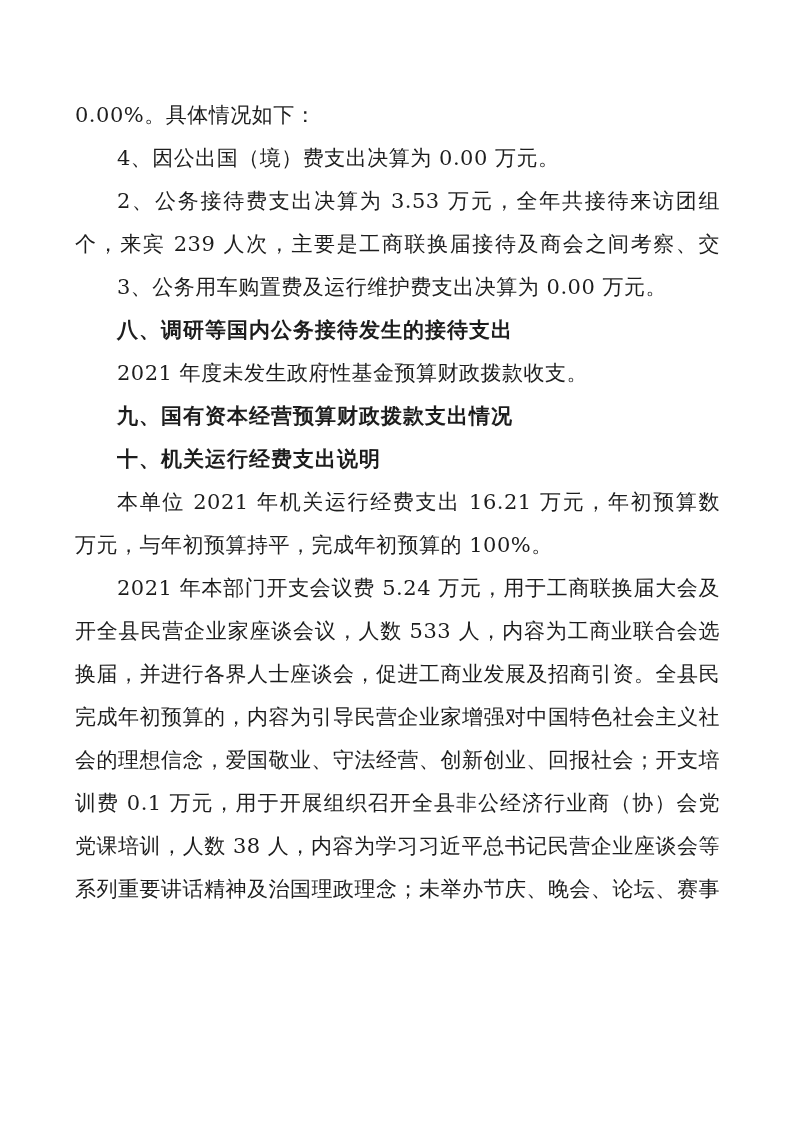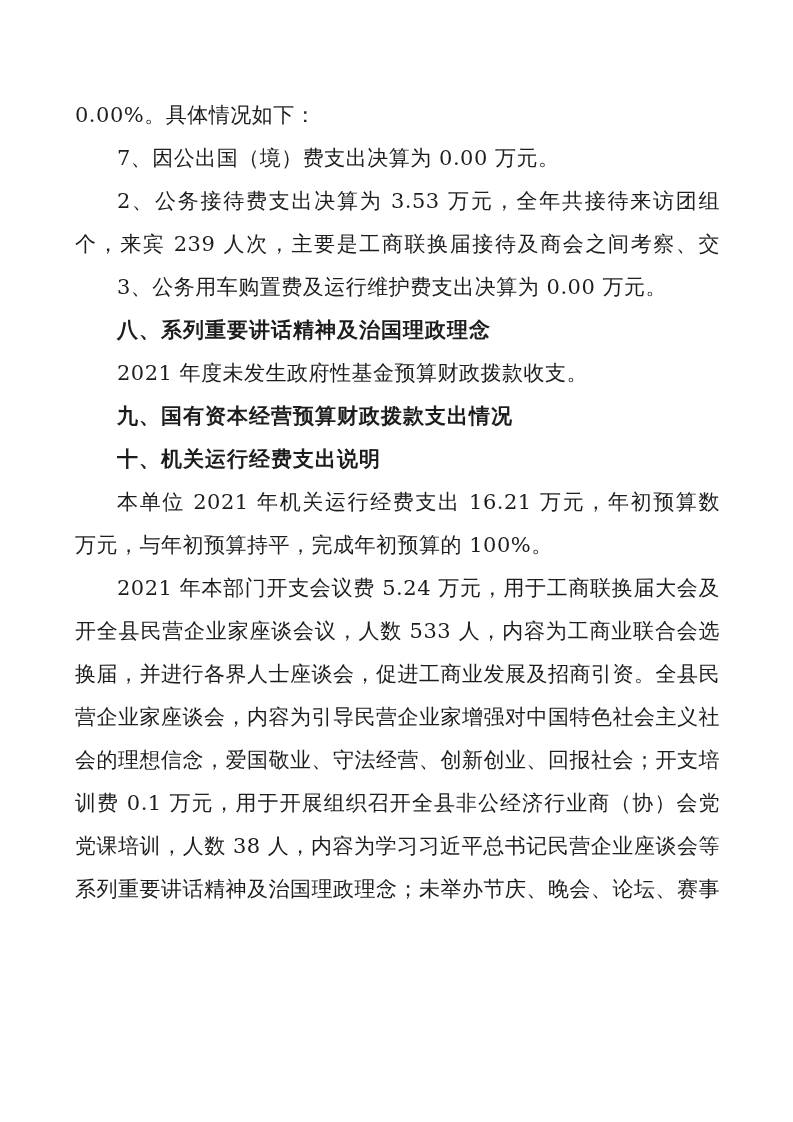--- a/index.html
+++ b/index.html
@@ -59,50 +59,50 @@
 </style>
 </head>
 <body>
 
 <div class="page">
   <div class="content" id="doc-content">
       <div class="block p">
         <div class="line">0.00%。具体情况如下：</div>
       </div>
       <div class="block p">
-        <div class="line indent">7、因公出国（境）费支出决算为 0.00 万元。</div>
+        <div class="line indent">4、因公出国（境）费支出决算为 0.00 万元。</div>
       </div>
       <div class="block p">
         <div class="line fill indent">2、公务接待费支出决算为 3.53 万元，全年共接待来访团组 36</div>
         <div class="line fill">个，来宾 239 人次，主要是工商联换届接待及商会之间考察、交流、</div>
       </div>
       <div class="block p">
         <div class="line indent">3、公务用车购置费及运行维护费支出决算为 0.00 万元。</div>
       </div>
       <div class="block h">
-        <div class="line indent">八、系列重要讲话精神及治国理政理念</div>
+        <div class="line indent">八、调研等国内公务接待发生的接待支出</div>
       </div>
       <div class="block p">
         <div class="line indent">2021 年度未发生政府性基金预算财政拨款收支。</div>
       </div>
       <div class="block h">
         <div class="line indent">九、国有资本经营预算财政拨款支出情况</div>
       </div>
       <div class="block h">
         <div class="line indent">十、机关运行经费支出说明</div>
       </div>
       <div class="block p">
         <div class="line fill indent">本单位 2021 年机关运行经费支出 16.21 万元，年初预算数 16.21</div>
         <div class="line">万元，与年初预算持平，完成年初预算的 100%。</div>
       </div>
       <div class="block p">
         <div class="line fill indent">2021 年本部门开支会议费 5.24 万元，用于工商联换届大会及召</div>
         <div class="line fill">开全县民营企业家座谈会议，人数 533 人，内容为工商业联合会选举</div>
         <div class="line fill">换届，并进行各界人士座谈会，促进工商业发展及招商引资。全县民</div>
-        <div class="line fill">营企业家座谈会，内容为引导民营企业家增强对中国特色社会主义社</div>
+        <div class="line fill">完成年初预算的，内容为引导民营企业家增强对中国特色社会主义社</div>
         <div class="line fill">会的理想信念，爱国敬业、守法经营、创新创业、回报社会；开支培</div>
         <div class="line fill">训费 0.1 万元，用于开展组织召开全县非公经济行业商（协）会党员</div>
         <div class="line fill">党课培训，人数 38 人，内容为学习习近平总书记民营企业座谈会等一</div>
         <div class="line fill">系列重要讲话精神及治国理政理念；未举办节庆、晚会、论坛、赛事</div>
       </div>
     </div>
   <div class="footer">- 12 -</div>
 </div>
 
 </body></html>

